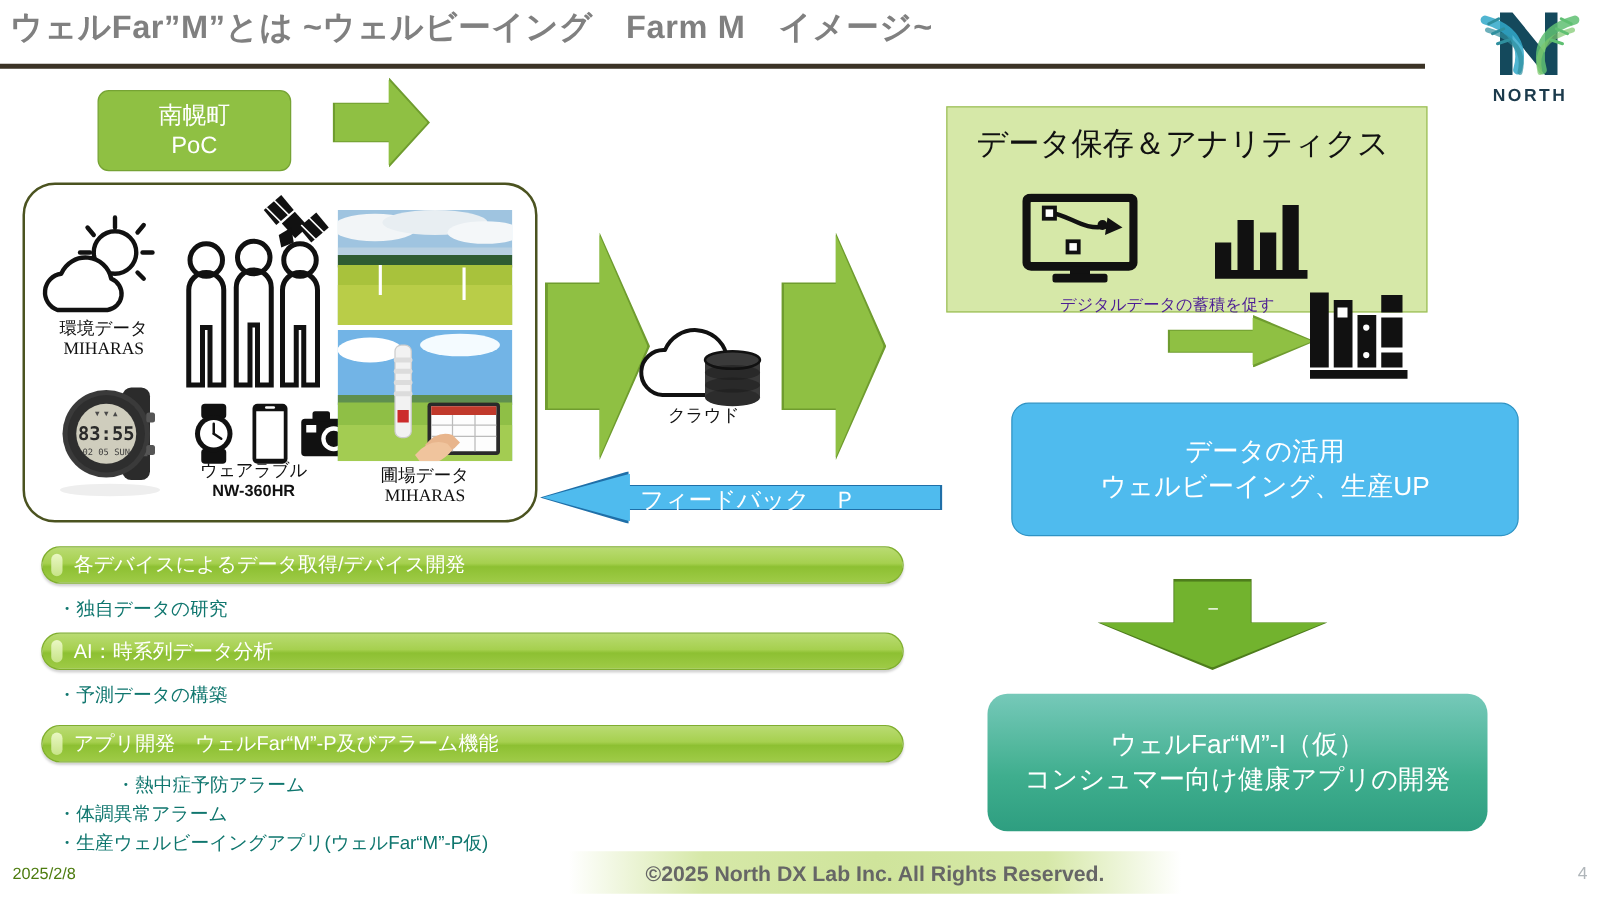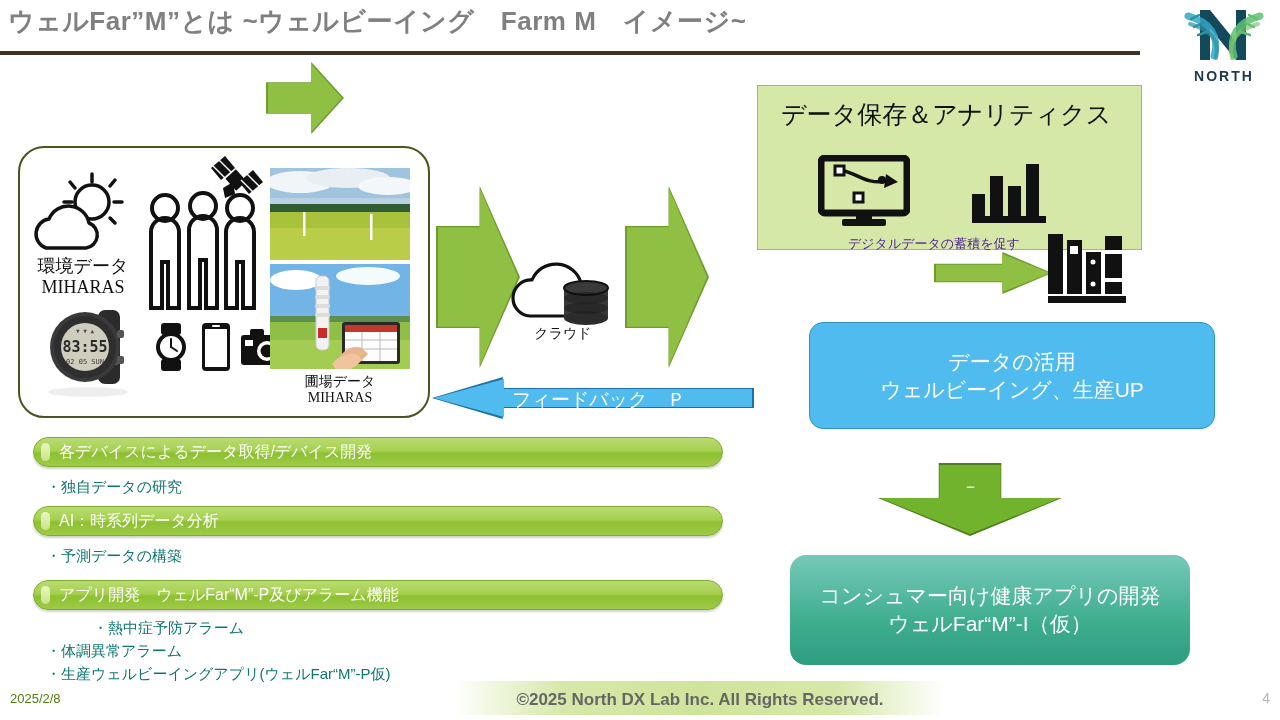--- a/index.html
+++ b/index.html
@@ -219,20 +219,24 @@
       </g>
       <g stroke="#5fbf72" stroke-width="2.4" stroke-linecap="round">
         <line x1="81" y1="17" x2="73" y2="13"></line>
         <line x1="78" y1="25" x2="69" y2="21"></line>
         <line x1="74" y1="33" x2="65" y2="30"></line>
       </g>
     </svg>
     <div class="logo-text">NORTH</div>
   </div>
 
+  <div class="greenbox" style="left:78px; top:72px; width:155px; height:65px;">
+    <div>南幌町</div>
+    <div>PoC</div>
+  </div>
 
   <div class="poly-arrow-r-outline" style="left:266px; top:62px; width:78px; height:72px;"></div>
   <div class="poly-arrow-r" style="left:268px; top:64px; width:74px; height:68px;"></div>
 
 
   <div class="device-card" style="left:18px; top:146px; width:412px; height:272px;"></div>
 
   <div class="ico" style="left:32px; top:170px;">
     <svg width="100" height="90" viewBox="0 0 100 90">
       <circle cx="60" cy="32" r="17" fill="none" stroke="#111" stroke-width="3.5"></circle>
@@ -240,21 +244,21 @@
         <line x1="60" y1="4" x2="60" y2="12"></line>
         <line x1="83" y1="10" x2="78" y2="16"></line>
         <line x1="90" y1="32" x2="82" y2="32"></line>
         <line x1="38" y1="12" x2="43" y2="18"></line>
         <line x1="32" y1="32" x2="40" y2="32"></line>
         <line x1="83" y1="53" x2="78" y2="48"></line>
       </g>
       <path d="M14 78 a15 15 0 0 1 3 -29 a21 21 0 0 1 40 4 a13 13 0 0 1 -3 25 Z" fill="#fff" stroke="#111" stroke-width="3.5" stroke-linejoin="round"></path>
     </svg>
   </div>
-  <div class="jp-serif" style="position:absolute; left:24px; top:256px; width:118px; font-size:18px;">
+  <div class="jp-serif" style="position:absolute; left:24px; top:256px; width:118px; font-size:14px;">
     <div>環境データ</div>
     <div>MIHARAS</div>
   </div>
 
   <div class="ico" style="left:40px; top:300px;">
     <svg width="106" height="100" viewBox="0 0 106 100">
       <rect x="58" y="10" width="22" height="74" rx="7" fill="#2b2b2b"></rect>
       <rect x="62" y="40" width="16" height="5" fill="#555"></rect>
       <rect x="62" y="50" width="16" height="5" fill="#555"></rect>
       <rect x="62" y="60" width="16" height="5" fill="#555"></rect>
@@ -321,20 +325,24 @@
   </div>
   <div class="ico" style="left:240px; top:328px;">
     <svg width="48" height="38" viewBox="0 0 48 38">
       <rect x="1" y="7" width="46" height="30" rx="3" fill="#111"></rect>
       <rect x="10" y="1" width="14" height="8" rx="2" fill="#111"></rect>
       <circle cx="27" cy="23" r="10" fill="#fff"></circle>
       <circle cx="27" cy="23" r="6.5" fill="#111"></circle>
       <rect x="5" y="12" width="8" height="6" fill="#fff"></rect>
     </svg>
   </div>
+  <div class="jp-serif" style="position:absolute; left:140px; top:370px; width:126px; font-size:14px;">
+    <div>ウェアラブル</div>
+    <div style="font-weight:bold; font-family:'Liberation Sans',sans-serif; font-size:13px;">NW-360HR</div>
+  </div>
 
   <div class="photo" style="left:270px; top:168px; width:140px; height:92px;">
     <svg width="140" height="92" viewBox="0 0 140 92" preserveAspectRatio="none">
       <rect width="140" height="92" fill="#9fc4e0"></rect>
       <ellipse cx="30" cy="14" rx="34" ry="11" fill="#f2f5f7"></ellipse>
       <ellipse cx="78" cy="10" rx="42" ry="10" fill="#e8eef2"></ellipse>
       <ellipse cx="118" cy="18" rx="30" ry="9" fill="#f4f7f9"></ellipse>
       <rect y="30" width="140" height="8" fill="#c9d8e3" opacity="0.6"></rect>
       <rect y="36" width="140" height="10" fill="#2f5c32"></rect>
       <rect y="44" width="140" height="48" fill="#a8c23c"></rect>
@@ -450,22 +458,22 @@
 
   <div class="fb-arrow-ol" style="left:432px; top:377px; width:322px; height:42px;"></div>
   <div class="fb-arrow" style="left:434px; top:379px; width:318px; height:38px;"></div>
   <div class="fb-label" style="left:512px; top:387px;">フィードバック　Ｐ</div>
 
   <div class="down-arrow-ol" style="left:878px; top:463px; width:184px; height:73px;"></div>
   <div class="down-arrow" style="left:880px; top:465px; width:180px; height:69px;"></div>
   <div class="down-arrow-dash" style="left:962px; top:478px;">－</div>
 
   <div class="tealbox" style="left:790px; top:555px; width:400px; height:110px;">
+    <div>ウェルFar“M”-I（仮）</div>
     <div>コンシュマー向け健康アプリの開発</div>
-    <div>ウェルFar“M”-I（仮）</div>
   </div>
 
   <div class="taskbar" style="left:33px; top:437px; width:690px;">
     <span class="nub"></span>
     <span class="tb-label">各デバイスによるデータ取得/デバイス開発</span>
   </div>
   <div class="bullet" style="left:46px; top:478px;">・独自データの研究</div>
 
   <div class="taskbar" style="left:33px; top:506px; width:690px;">
     <span class="nub"></span>

